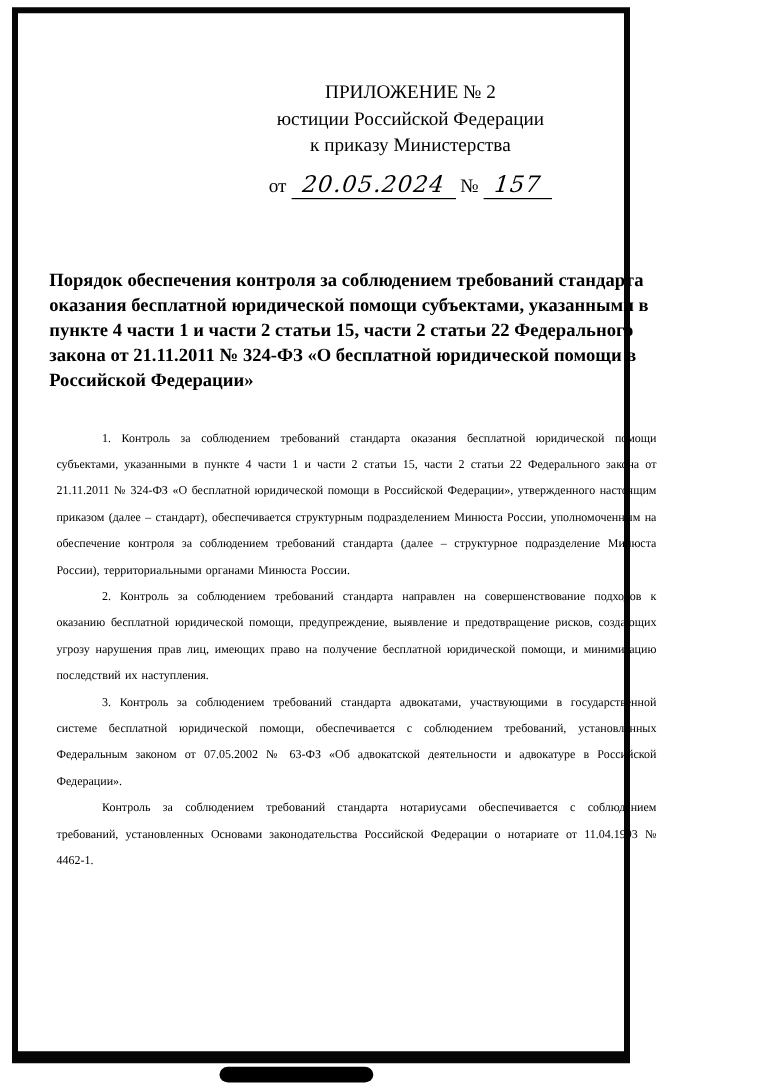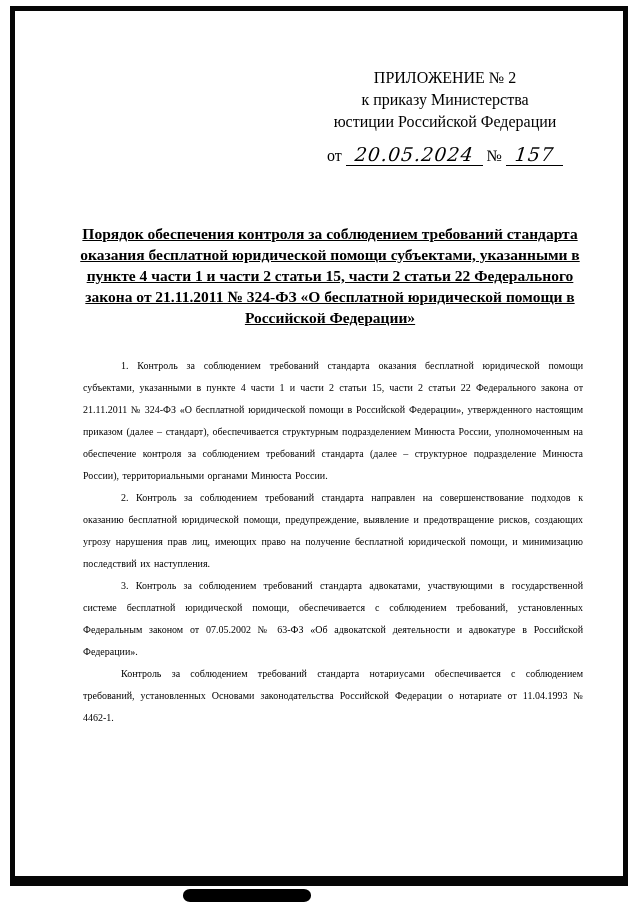--- a/index.html
+++ b/index.html
@@ -14,25 +14,25 @@
     color: #000000;
     font-family: "Liberation Serif", serif;
     overflow: hidden;
   }
 
   
   .frame {
     position: absolute;
     left: 10px;
     top: 6px;
-    width: 618px;
+    width: 515px;
     height: 880px;
     border: 5px solid #060606;
     border-bottom-width: 10px;
-    padding: 56px 50px 0 62px;
+    padding: 56px 50px 0 26px;
   }
 
   
   .scan-blob {
     position: absolute;
     left: 183px;
     bottom: 3px;
     width: 128px;
     height: 13px;
     background: #000000;
@@ -63,25 +63,23 @@
   }
 
   .underlined {
     border-bottom: 1.5px solid #000000;
     padding: 0 9px 1px 9px;
   }
 
   .doc-title {
     width: 506px;
     margin: 56px auto 27px auto;
-    text-align: center;
     font-weight: bold;
     font-size: 15.5px;
     line-height: 21px;
-    text-decoration: underline;
   }
 
   .doc-body {
     width: 500px;
     margin-left: 6px;
     font-size: 10px;
     line-height: 22px;
     text-align: justify;
   }
 
@@ -92,22 +90,22 @@
   }
 </style>
 </head>
 <body>
 
 <div class="page">
   <div class="frame">
 
     <div class="header-block">
       <div>ПРИЛОЖЕНИЕ № 2</div>
+      <div>юстиции Российской Федерации</div>
       <div>к приказу Министерства</div>
-      <div>юстиции Российской Федерации</div>
       <div class="date-line">
         <span>от</span>
         <span class="underlined"><span class="handwritten">20.05.2024</span></span>
         <span>№</span>
         <span class="underlined"><span class="handwritten">157</span></span>
       </div>
     </div>
 
     <div class="doc-title">Порядок обеспечения контроля за соблюдением требований стандарта оказания бесплатной юридической помощи субъектами, указанными в пункте 4 части 1 и части 2 статьи 15, части 2 статьи 22 Федерального закона от 21.11.2011 № 324-ФЗ «О бесплатной юридической помощи в Российской Федерации»</div>
 

